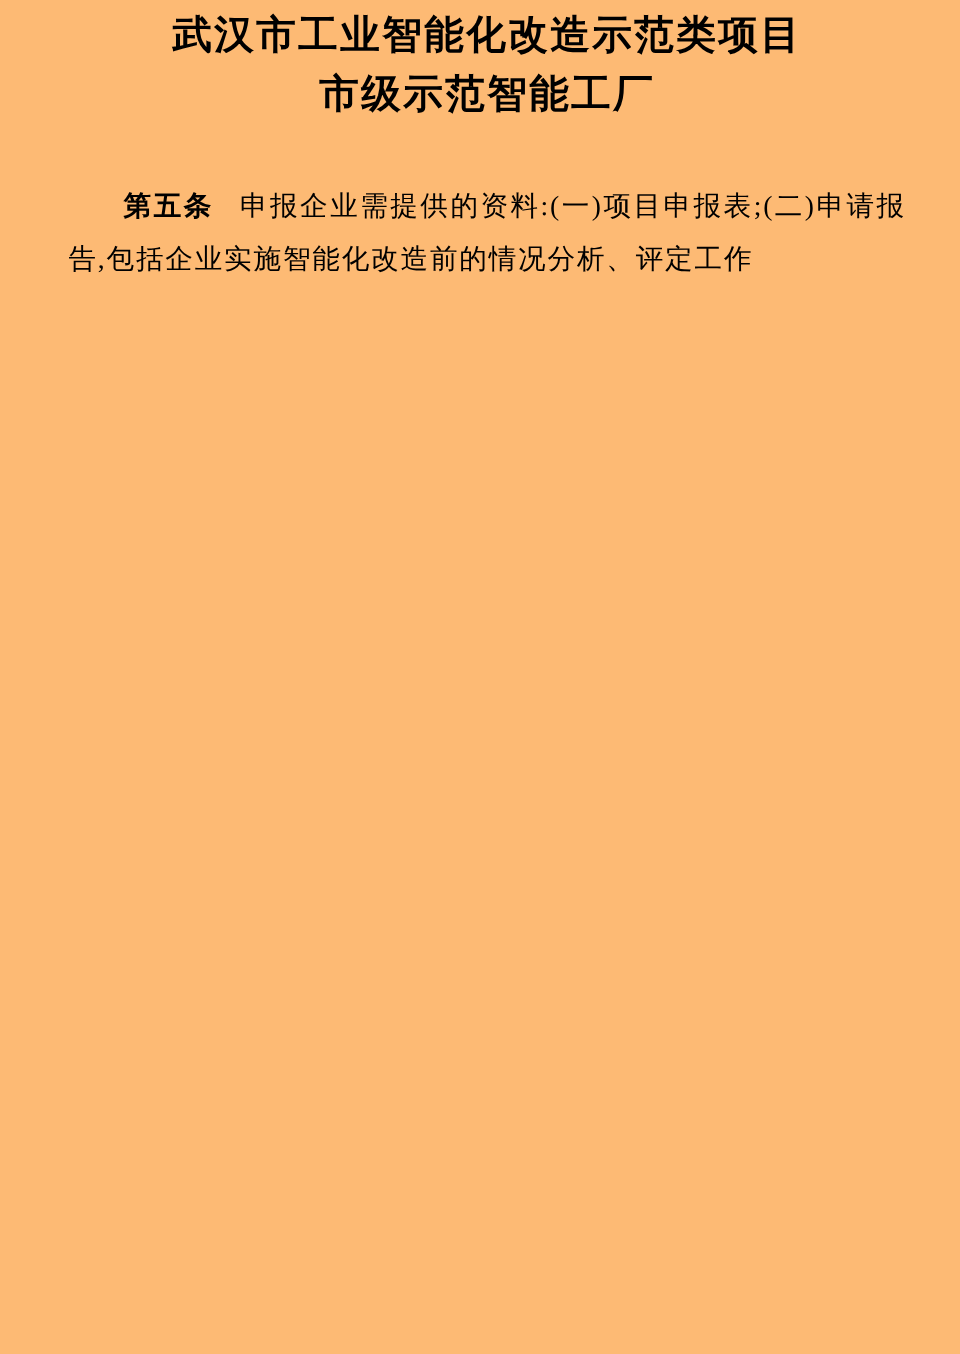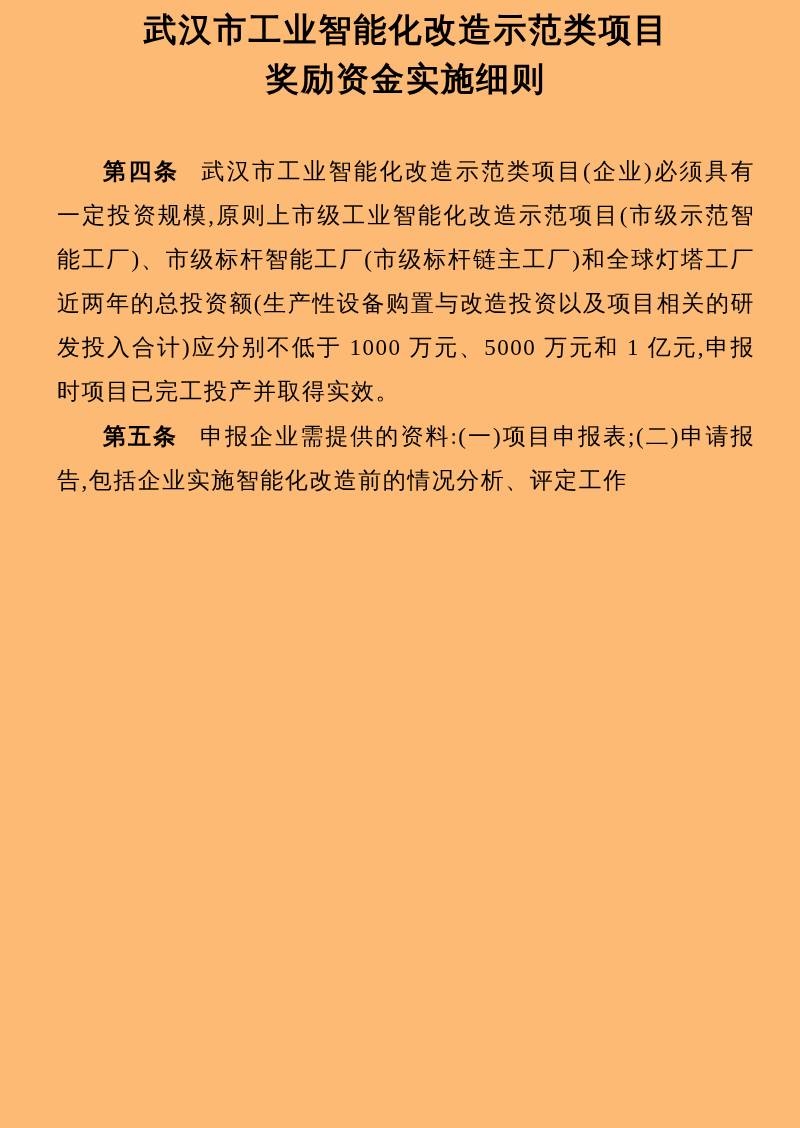--- a/index.html
+++ b/index.html
@@ -45,30 +45,27 @@
     margin-right: 0.95em;
   }
 </style>
 </head>
 <body>
 
 <div class="page">
 
   <h1 class="doc-title">
     <span class="title-line">武汉市工业智能化改造示范类项目</span>
-    <span class="title-line">奖励资金实施细则</span>
+    <span class="title-line">市级示范智能工厂</span>
   </h1>
 
   <div class="doc-body">
 
 
 
 
-    <p class="article">
-      <span class="article-label">第四条</span><span class="article-text">武汉市工业智能化改造示范类项目(企业)必须具有一定投资规模,原则上市级工业智能化改造示范项目(市级示范智能工厂)、市级标杆智能工厂(市级标杆链主工厂)和全球灯塔工厂近两年的总投资额(生产性设备购置与改造投资以及项目相关的研发投入合计)应分别不低于 1000 万元、5000 万元和 1 亿元,申报时项目已完工投产并取得实效。</span>
-    </p>
 
     <p class="article">
       <span class="article-label">第五条</span><span class="article-text">申报企业需提供的资料:(一)项目申报表;(二)申请报告,包括企业实施智能化改造前的情况分析、评定工作</span>
     </p>
 
   </div>
 </div>
 
 </body></html>

